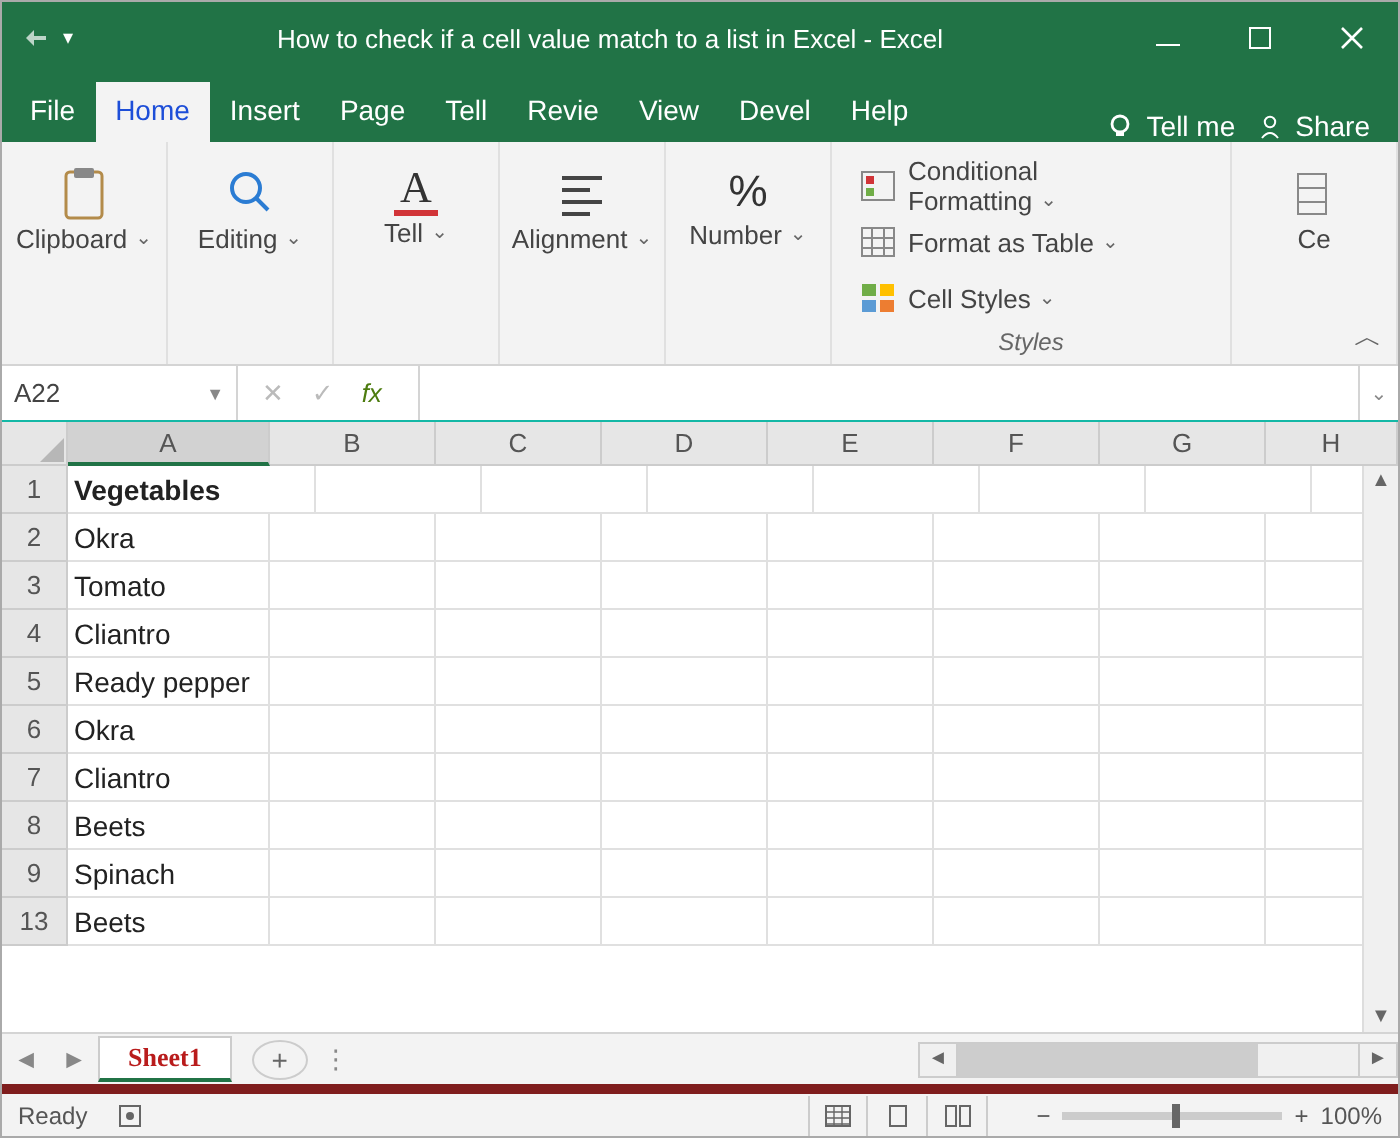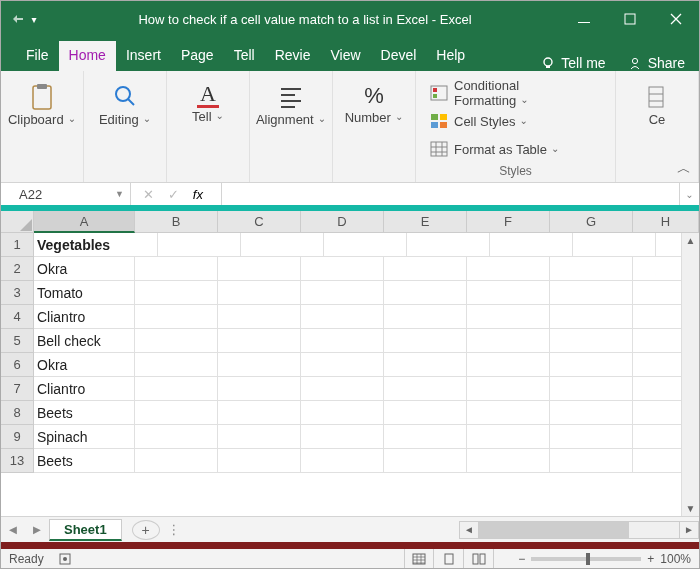--- a/index.html
+++ b/index.html
@@ -6,73 +6,73 @@
 body { width: 700px; height: 569px; overflow: hidden; background: #fff; border: 1px solid #aaa; display: flex; flex-direction: column; }
 
 
 .titlebar { background: #217346; height: 36px; display: flex; align-items: center; color: #fff; font-size: 13px; }
 .qat { width: 48px; display: flex; align-items: center; justify-content: center; gap: 8px; }
 .title { flex: 1; text-align: center; }
 .winctrl { display: flex; gap: 0; }
 .winctrl div { width: 46px; height: 36px; display: flex; align-items: center; justify-content: center; }
 
 
-.tabstrip { background: #217346; height: 34px; display: flex; align-items: flex-end; padding-left: 15px; color: #fff; font-size: 14px; }
+.tabstrip { background: #217346; height: 34px; display: flex; align-items: flex-end; padding-left: 4px; color: #fff; font-size: 14px; }
 .tab { padding: 6px 10px 8px; cursor: default; }
-.tab.active { background: #f3f3f3; color: #a21caf; font-weight: 400; }
-.tabstrip .right { margin-left: auto; display: flex; align-items: center; padding-right: 14px; gap: 22px; }
+.tab.active { background: #f3f3f3; color: #1d4ed8; font-weight: 400; }
+.tabstrip .right { margin-left: auto; display: flex; align-items: center; padding-right: 14px; gap: 10px; }
 .right .tell { display: flex; align-items: center; gap: 6px; }
 .right .share { display: flex; align-items: center; gap: 6px; }
 
 
 .ribbon { background: #f3f3f3; height: 112px; border-bottom: 1px solid #d4d4d4; display: flex; position: relative; }
 .group { display: flex; flex-direction: column; align-items: center; padding: 4px 10px 2px; border-right: 1px solid #e0e0e0; }
 .bigitem { display: flex; flex-direction: column; align-items: center; gap: 2px; width: 62px; height: 82px; padding-top: 8px; }
 .bigitem svg, .bigitem .icon { height: 28px; }
 .bigitem .lbl { font-size: 13px; color: #444; text-align: center; line-height: 1.1; }
 .groupname { font-size: 12px; color: #666; margin-top: auto; padding-bottom: 2px; }
 .styles-stack { display: flex; flex-direction: column; gap: 4px; padding: 6px 4px 0 0; font-size: 13px; color: #444; }
 .styles-stack .row { display: flex; align-items: center; gap: 6px; padding: 1px 4px; }
 .chev::after { content: "\2304"; font-size: 10px; color: #666; margin-left: 4px; position: relative; top: -2px; }
 .ribbon-collapse { position: absolute; right: 8px; bottom: 4px; color: #666; font-size: 14px; }
 
 
-.fbar { height: 28px; border-bottom: 6px solid #14b8a6; display: flex; align-items: stretch; font-size: 13px; color: #444; padding-left: 12px; }
+.fbar { height: 28px; border-bottom: 1px solid #14b8a6; display: flex; align-items: stretch; font-size: 13px; color: #444; }
 .namebox { width: 118px; border-right: 1px solid #d4d4d4; display: flex; align-items: center; padding: 0 6px; justify-content: space-between; }
 .fbar .fbtns { display: flex; align-items: center; gap: 14px; padding: 0 12px; color: #bbb; border-right: 1px solid #d4d4d4; }
-.fbar .fx { font-style: italic; color: #000000; font-size: 13px; padding-right: 6px; text-align: center; }
+.fbar .fx { font-style: italic; color: #4d7c0f; font-size: 13px; padding-right: 6px; text-align: center; }
 .fbar .finput { flex: 1; padding: 0 8px; display: flex; align-items: center; }
 .fbar .drop { width: 20px; border-left: 1px solid #d4d4d4; display: flex; align-items: center; justify-content: center; color: #888; font-size: 10px; }
 
 
 .gridwrap { flex: 1; display: flex; flex-direction: column; overflow: hidden; }
 .colhdr { display: flex; height: 22px; background: #e6e6e6; font-size: 13px; color: #555; }
 .rowhdr { width: 33px; border-right: 1px solid #ccc; border-bottom: 1px solid #ccc; background: #e6e6e6; display: flex; align-items: center; justify-content: center; font-size: 13px; color: #555; }
 .colcell { width: 83px; border-right: 1px solid #ccc; border-bottom: 1px solid #ccc; display: flex; align-items: center; justify-content: center; }
 .selectall { width: 33px; border-right: 1px solid #ccc; border-bottom: 1px solid #ccc; background: #e6e6e6; position: relative; }
 .selectall::after { content: ""; position: absolute; right: 1px; bottom: 1px; border: 6px solid transparent; border-right-color: #b7b7b7; border-bottom-color: #b7b7b7; }
 .colcell.sel { background: #d2d2d2; border-bottom: 2px solid #217346; height: 22px; }
 .rows { flex: 1; overflow: hidden; position: relative; }
 .row { display: flex; height: 24px; }
 .cell { width: 83px; border-right: 1px solid #e0e0e0; border-bottom: 1px solid #e0e0e0; font-size: 14px; color: #222; padding: 2px 3px; display: flex; align-items: center; overflow: hidden; white-space: nowrap; }
 .cell.bold { font-weight: bold; }
 .scrollv { position: absolute; right: 0; top: 0; width: 18px; bottom: 0; background: #f0f0f0; border-left: 1px solid #ddd; display: flex; flex-direction: column; align-items: center; justify-content: space-between; color: #666; font-size: 10px; padding: 2px 0; }
 
 
 .sheettabs { height: 26px; border-top: 1px solid #d4d4d4; display: flex; align-items: center; background: #f3f3f3; font-size: 13px; }
 .sheettabs .navbtn { width: 24px; text-align: center; color: #888; }
-.sheettab { padding: 2px 14px; background: #fff; border: 1px solid #ccc; border-bottom: 2px solid #217346; color: #14532d; font-weight: 600; }
+.sheettab { padding: 2px 14px; background: #fff; border: 1px solid #ccc; border-bottom: 2px solid #217346; color: #b91c1c; font-weight: 600; font-family: Liberation Serif, serif; }
 .sheettabs .add { width: 28px; height: 20px; display: flex; align-items: center; justify-content: center; border: 1px solid #ccc; border-radius: 50%; margin-left: 10px; color: #666; font-size: 14px; }
 .sheettabs .hscroll { margin-left: auto; display: flex; align-items: center; gap: 0; }
 .hscroll .hbtn { width: 20px; height: 18px; border: 1px solid #ccc; background: #f0f0f0; display: flex; align-items: center; justify-content: center; font-size: 10px; color: #666; }
 .hscroll .htrack { width: 200px; height: 18px; border: 1px solid #ccc; background: #f0f0f0; border-left: none; border-right: none; position: relative; }
 .hscroll .hthumb { position: absolute; left: 0; top: 0; height: 16px; width: 150px; background: #cdcdcd; }
 
 
-.status { height: 26px; border-top: 7px solid #7f1d1d; background: #f3f3f3; display: flex; align-items: center; font-size: 12px; color: #555; padding: 0 8px; gap: 14px; }
+.status { height: 26px; border-top: 5px solid #7f1d1d; background: #f3f3f3; display: flex; align-items: center; font-size: 12px; color: #555; padding: 0 8px; gap: 14px; }
 .status .views { margin-left: auto; display: flex; align-items: center; gap: 0; }
 .viewbtn { width: 30px; height: 20px; border-right: 1px solid #ccc; display: flex; align-items: center; justify-content: center; }
 .viewbtn.first { border-left: 1px solid #ccc; }
 .zoom { display: flex; align-items: center; gap: 6px; margin-left: 10px; }
 .zslider { width: 110px; height: 4px; background: #ccc; position: relative; }
 .zslider .zthumb { position: absolute; left: 50%; top: -4px; width: 4px; height: 12px; background: #666; }
 svg { flex-shrink: 0; }
 </style>
 </head>
 <body>
@@ -176,36 +176,36 @@
       <div class="row">
         <svg width="18" height="16">
             <rect x="1" y="1" width="16" height="14" fill="none" stroke="#888"></rect>
             <rect x="3" y="3" width="4" height="4" fill="#d13438"></rect>
             <rect x="3" y="9" width="4" height="4" fill="#70ad47"></rect>
           </svg>
         <span class="chev">Conditional Formatting</span>
       </div>
       <div class="row">
         <svg width="18" height="16">
+            <rect x="1" y="1" width="16" height="14" fill="none" stroke="#888"></rect>
+            <path d="M1 6 H17 M1 11 H17 M6 1 V15 M12 1 V15" stroke="#888"></path>
+          </svg>
+        <span class="chev">Format as Table</span>
+      </div>
+      <div class="row">
+        <svg width="18" height="16">
             <rect x="1" y="1" width="7" height="6" fill="#70ad47"></rect>
             <rect x="10" y="1" width="7" height="6" fill="#ffc000"></rect>
             <rect x="1" y="9" width="7" height="6" fill="#5b9bd5"></rect>
             <rect x="10" y="9" width="7" height="6" fill="#ed7d31"></rect>
           </svg>
         <span class="chev">Cell Styles</span>
       </div>
-      <div class="row">
-        <svg width="18" height="16">
-            <rect x="1" y="1" width="16" height="14" fill="none" stroke="#888"></rect>
-            <path d="M1 6 H17 M1 11 H17 M6 1 V15 M12 1 V15" stroke="#888"></path>
-          </svg>
-        <span class="chev">Format as Table</span>
-      </div>
-    </div>
-    <div class="groupname" style="align-self:center;">Styles</div>
+    </div>
+    <div class="groupname" style="align-self:center;font-style:italic;">Styles</div>
   </div>
   <div class="group">
     <div class="bigitem">
       <svg width="20" height="28">
           <rect x="2" y="4" width="14" height="20" fill="none" stroke="#888"></rect>
           <path d="M2 11 H16 M2 18 H16" stroke="#888"></path>
         </svg>
       <div class="lbl">Ce</div>
     </div>
   </div>
@@ -282,21 +282,21 @@
         <div class="cell"></div>
         <div class="cell"></div>
         <div class="cell"></div>
         <div class="cell"></div>
         <div class="cell"></div>
         <div class="cell"></div>
         <div class="cell" style="flex: 1 1 0%;"></div>
       </div>
       <div class="row">
         <div class="rowhdr">5</div>
-        <div class="cell" style="width: 101px;">Bell check</div>
+        <div class="cell" style="width: 101px;">Ready pepper</div>
         <div class="cell"></div>
         <div class="cell"></div>
         <div class="cell"></div>
         <div class="cell"></div>
         <div class="cell"></div>
         <div class="cell"></div>
         <div class="cell" style="flex: 1 1 0%;"></div>
       </div>
       <div class="row">
         <div class="rowhdr">6</div>

